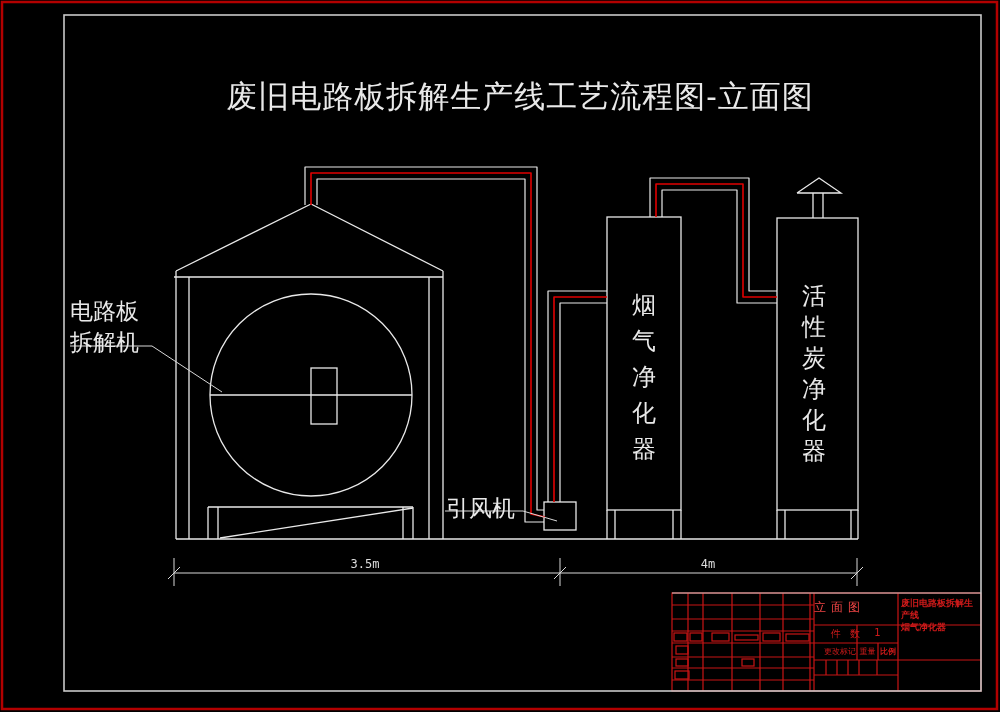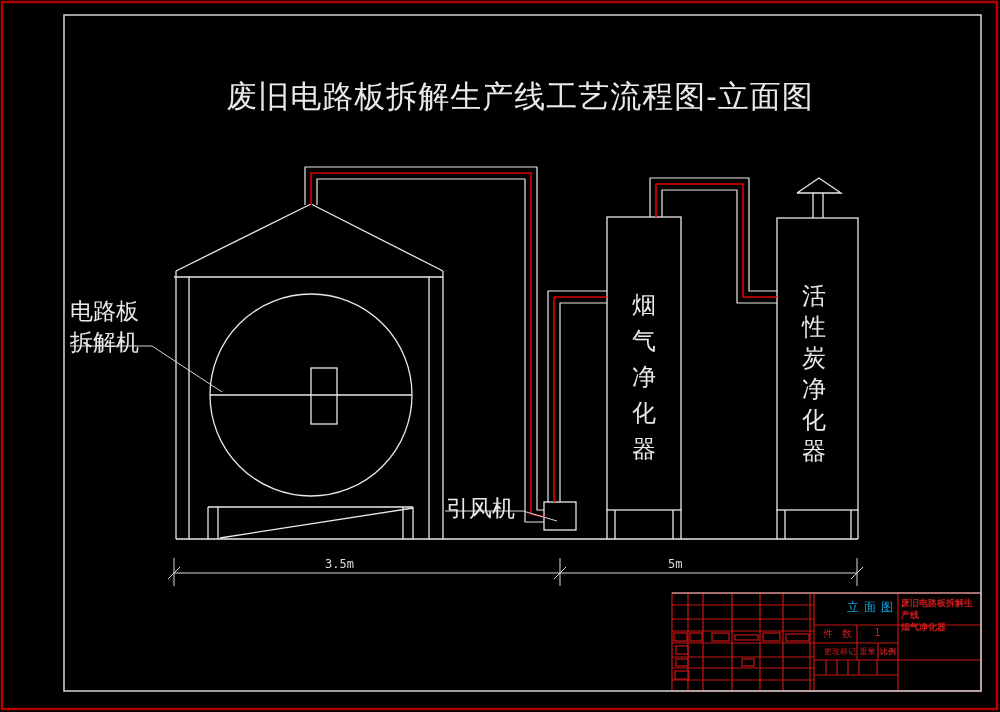--- a/index.html
+++ b/index.html
@@ -8,27 +8,27 @@
   #cad{position:absolute;left:0;top:0;}
   .txt{position:absolute;color:#e9e9e9;}
   #main-title{left:150px;top:76px;width:740px;text-align:center;font-size:31px;
               font-family:"DejaVu Serif",serif;letter-spacing:1px;white-space:nowrap;}
   .callout{font-size:23px;line-height:31px;word-break:break-all;margin-top:16px;}
   #dismantler-label{left:70px;top:280px;width:78px;}
   #fan-label{left:446px;top:477px;width:90px;white-space:nowrap;}
   .vlabel{font-size:24px;word-break:break-all;text-align:center;}
   #flue-label{left:630px;top:287px;width:28px;line-height:36px;}
   #carbon-label{left:800px;top:281px;width:28px;line-height:31px;}
-  .dim{font-size:12px;color:#dcdcdc;font-family:"DejaVu Sans Mono",monospace;}
+  .dim{font-size:12px;text-align:center;color:#dcdcdc;font-family:"DejaVu Sans Mono",monospace;}
   #dim-left{left:325px;top:557px;width:80px;}
   #dim-right{left:668px;top:557px;width:80px;}
   .tb-red{color:#cf1a1a;}
-  #tb-view{left:814px;top:599px;width:84px;text-align:right;font-size:12px;
-           letter-spacing:5px;color:#0ea5e9;}
-  #tb-qty-label{left:815px;top:627px;width:48px;text-align:center;font-size:10px;letter-spacing:3px;}
+  #tb-view{left:814px;top:599px;width:84px;text-align:left;font-size:12px;
+           letter-spacing:5px;color:#ef4444;}
+  #tb-qty-label{left:815px;top:627px;width:48px;text-align:right;font-size:10px;letter-spacing:3px;}
   #tb-qty-value{left:857px;top:627px;width:41px;text-align:center;font-size:10px;}
   #tb-rev{left:814px;top:646px;width:52px;text-align:center;font-size:8px;}
   #tb-weight{left:857px;top:646px;width:21px;text-align:center;font-size:8px;}
   #tb-scale{left:878px;top:646px;width:20px;text-align:center;font-size:8px;font-weight:bold;}
   #tb-project{left:901px;top:597px;width:78px;font-size:9px;line-height:12px;font-weight:bold;}
 </style>
 </head>
 <body>
 
 <div id="sheet">
@@ -114,21 +114,21 @@
   <div class="txt callout" id="dismantler-label">电路板拆解机</div>
 
   <div class="txt callout" id="fan-label">引风机</div>
 
   <div class="txt vlabel" id="flue-label">烟气净化器</div>
 
   <div class="txt vlabel" id="carbon-label">活性炭净化器</div>
 
   <div class="txt dim" id="dim-left">3.5m</div>
 
-  <div class="txt dim" id="dim-right">5m</div>
+  <div class="txt dim" id="dim-right">4m</div>
 
   <div class="txt" id="tb-view">立面图</div>
 
   <div class="txt tb-red" id="tb-qty-label">件 数</div>
 
   <div class="txt tb-red" id="tb-qty-value">1</div>
 
   <div class="txt tb-red" id="tb-rev">更改标记</div>
 
   <div class="txt tb-red" id="tb-weight">重量</div>

